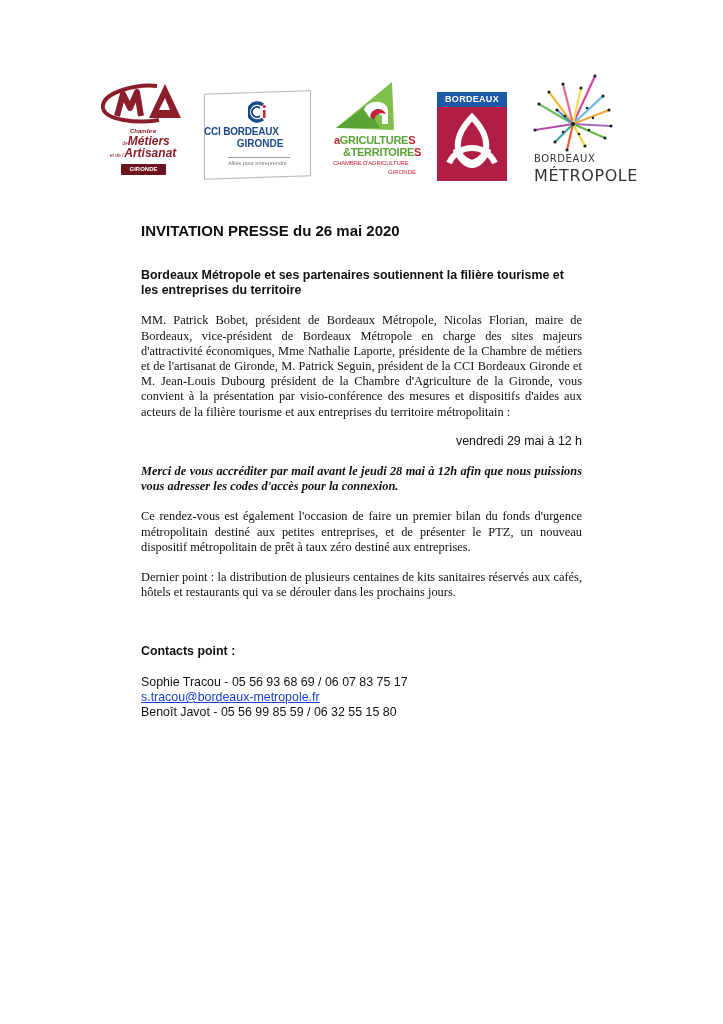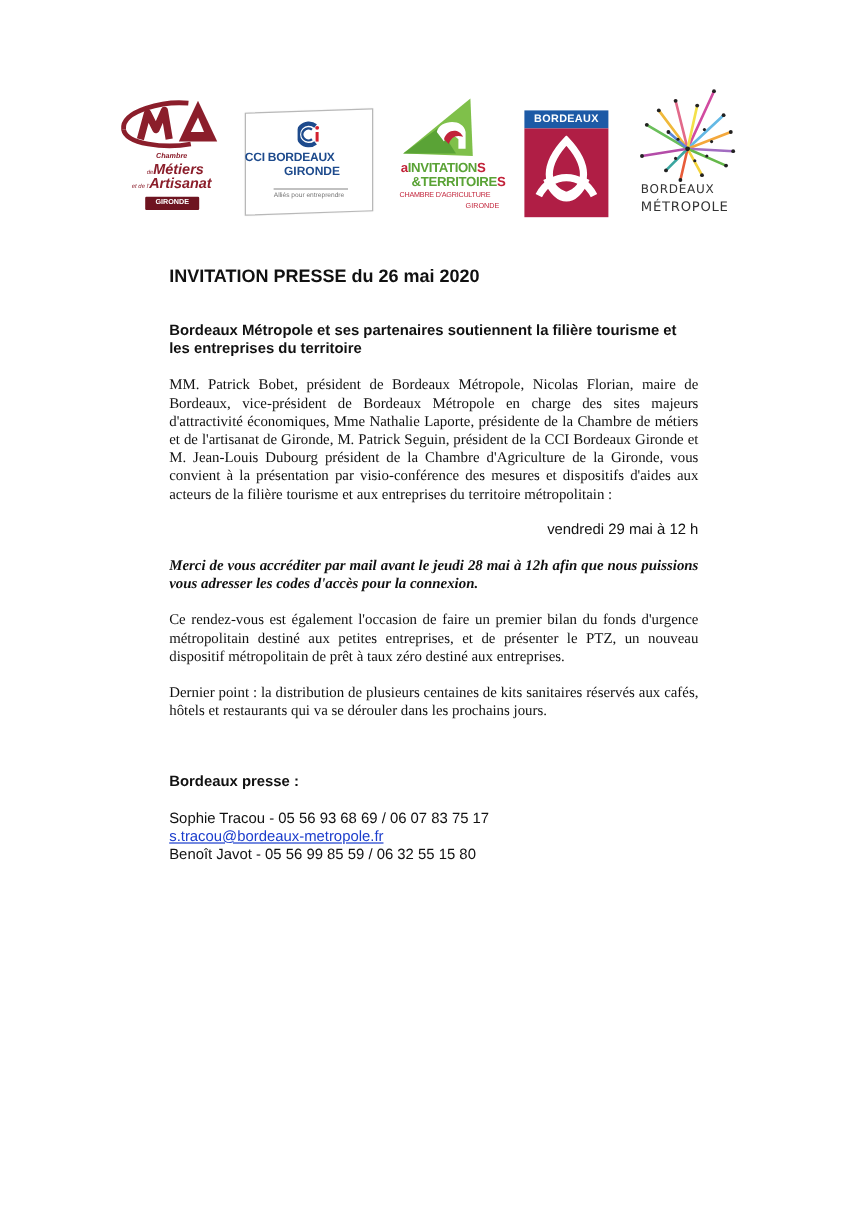--- a/index.html
+++ b/index.html
@@ -41,21 +41,21 @@
   
   .bdx { left: 437px; top: 92px; width: 70px; height: 89px; }
   .bdx .hdr { position: absolute; left: 0; top: 0; width: 70px; height: 15px; background: #1d5aa6; color: #fff; font-size: 9px; font-weight: bold; text-align: center; line-height: 15px; letter-spacing: 0.3px; }
   .bdx .body { position: absolute; left: 0; top: 15px; width: 70px; height: 74px; background: #b01e45; }
   .bdx svg { position: absolute; left: 8px; top: 21px; }
 
   
   .bm { left: 527px; top: 70px; width: 88px; height: 115px; }
   .bm svg { position: absolute; left: 0; top: 0; }
   .bm .m1 { position: absolute; left: 7px; top: 83px; font-size: 10px; color: #333; letter-spacing: 0.6px; font-family: "DejaVu Sans", sans-serif; }
-  .bm .m2 { position: absolute; left: 7px; top: 96px; font-size: 11px; color: #333; letter-spacing: 0.6px; font-family: "DejaVu Sans", sans-serif; }
+  .bm .m2 { position: absolute; left: 7px; top: 96px; font-size: 16px; color: #333; letter-spacing: 0.6px; font-family: "DejaVu Sans", sans-serif; }
 
   
   .doc { position: absolute; left: 141px; top: 222px; width: 441px; font-size: 12.4px; line-height: 15.2px; color: #111; }
   .title { font-size: 15px; font-weight: bold; margin: 0; line-height: 18px; }
   .subtitle { font-weight: bold; margin: 28px 0 0 0; }
   .para { text-align: justify; margin: 15px 0 0 0; }
   .para-last-left { text-align: justify; text-align-last: left; font-family: Liberation Serif, serif; }
   .center-bold { text-align: right; font-weight: normal; margin: 14px 0 0 0; }
   .italic-bold { font-weight: bold; font-style: italic; text-align: justify; margin: 15px 0 0 0; }
   .contacts-h { font-weight: bold; margin: 44px 0 0 0; }
@@ -98,21 +98,21 @@
       <div class="l3">Alliés pour entreprendre</div>
     </div>
 
     <div class="logo agri">
       <svg width="95" height="54" viewBox="0 0 95 54">
         <path d="M6 48 L62 2 L64 50 Z" fill="#7fc04a"></path>
         <path d="M6 48 L36 26 L50 48 Z" fill="#5aa336"></path>
         <path d="M34 30 C 36 20, 56 18, 58 30 L58 44 L52 44 L52 36 C 48 32, 42 32, 40 38 Z" fill="#fff"></path>
         <path d="M40 36 C 42 28, 52 26, 56 34 C 50 32, 46 34, 44 40 Z" fill="#c2233a"></path>
       </svg>
-      <div class="a1"><span class="r">a</span><span>INVITATION</span><span class="r">S</span></div>
+      <div class="a1"><span class="r">a</span><span>GRICULTURE</span><span class="r">S</span></div>
       <div class="a2"><span>&amp;TERRITOIRE</span><span class="r">S</span></div>
       <div class="a3">CHAMBRE D'AGRICULTURE</div>
       <div class="a4">GIRONDE</div>
     </div>
 
     <div class="logo bdx">
       <div class="hdr">BORDEAUX</div>
       <div class="body"></div>
       <svg width="54" height="60" viewBox="0 0 54 60">
         <path d="M27 4 C 8 24, 8 44, 27 50 C 46 44, 46 24, 27 4 Z" fill="none" stroke="#fff" stroke-width="6"></path>
@@ -170,20 +170,20 @@
 
   <div class="doc">
     <h1 class="title">INVITATION PRESSE du 26 mai 2020</h1>
     <p class="subtitle">Bordeaux Métropole et ses partenaires soutiennent la filière tourisme et les entreprises du territoire</p>
     <p class="para para-last-left">MM. Patrick Bobet, président de Bordeaux Métropole, Nicolas Florian, maire de Bordeaux, vice-président de Bordeaux Métropole en charge des sites majeurs d'attractivité économiques, Mme Nathalie Laporte, présidente de la Chambre de métiers et de l'artisanat de Gironde, M. Patrick Seguin, président de la CCI Bordeaux Gironde et M. Jean-Louis Dubourg président de la Chambre d'Agriculture de la Gironde, vous convient à la présentation par visio-conférence des mesures et dispositifs d'aides aux acteurs de la filière tourisme et aux entreprises du territoire métropolitain :</p>
     <p class="center-bold">vendredi 29 mai à 12 h</p>
     <p class="italic-bold para-last-left">Merci de vous accréditer par mail avant le jeudi 28 mai à 12h afin que nous puissions vous adresser les codes d'accès pour la connexion.</p>
     <p class="para para-last-left">Ce rendez-vous est également l'occasion de faire un premier bilan du fonds d'urgence métropolitain destiné aux petites entreprises, et de présenter le PTZ, un nouveau dispositif métropolitain de prêt à taux zéro destiné aux entreprises.</p>
     <p class="para para-last-left">Dernier point : la distribution de plusieurs centaines de kits sanitaires réservés aux cafés, hôtels et restaurants qui va se dérouler dans les prochains jours.</p>
 
-    <p class="contacts-h">Bordeaux presse :</p>
+    <p class="contacts-h">Contacts point :</p>
     <div class="contacts">
       <div>Sophie Tracou - 05 56 93 68 69 / 06 07 83 75 17</div>
       <div><a class="mail" href="#">s.tracou@bordeaux-metropole.fr</a></div>
       <div>Benoît Javot - 05 56 99 85 59 / 06 32 55 15 80</div>
     </div>
   </div>
 </div>
 
 </body></html>

